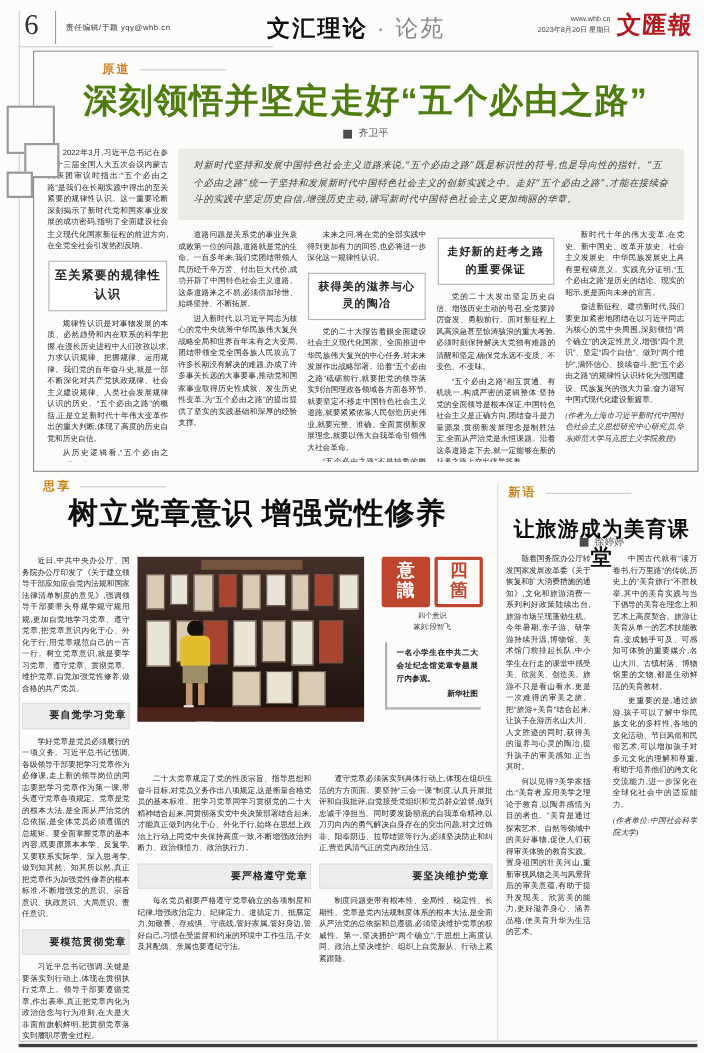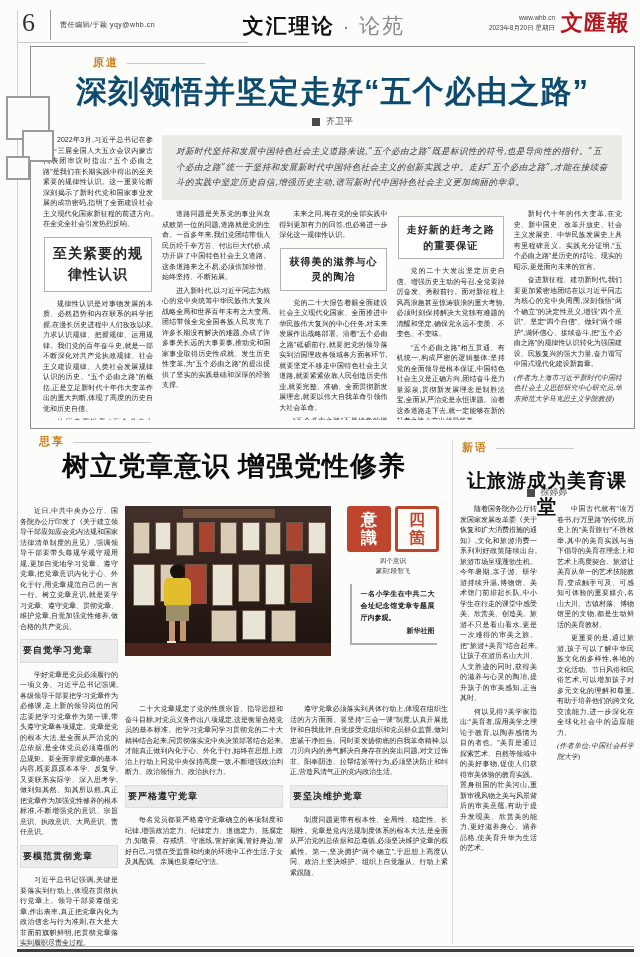--- a/index.html
+++ b/index.html
@@ -24,21 +24,21 @@
   
   .dsq{position:absolute;border:2px solid #9a9a9a;background:#fcfcfb;z-index:6;}
   
   .mainbox{position:absolute;top:46px;left:30px;width:603px;height:381px;
            border:1px solid #8d8d8d;background:#fcfcfb;z-index:2;}
   .collabel{font-size:11px;font-weight:bold;color:#c8831f;letter-spacing:2px;}
   .collabel:after{content:"";display:inline-block;width:78px;height:1px;background:#c9c9c9;
                   vertical-align:middle;margin-left:8px;}
   .mlabel{position:absolute;left:62px;top:8px;}
   .mhead{position:absolute;left:0;right:0;top:24px;text-align:center;font-size:31px;
-         font-weight:900;letter-spacing:1px;color:#0c4a6e;}
+         font-weight:900;letter-spacing:1px;color:#4d7c0f;}
   .byline{text-align:center;font-size:9px;color:#555;}
   .mbyline{position:absolute;left:0;right:0;top:68px;}
   .bsq{display:inline-block;width:8px;height:8px;background:#4c4c4c;margin-right:6px;
        vertical-align:middle;}
   .mcontent{position:absolute;left:12px;right:12px;top:88px;bottom:8px;display:flex;gap:9px;
             overflow:hidden;}
   .mcol1{width:110px;flex:none;overflow:hidden;}
   .mright{flex:1;display:flex;flex-direction:column;min-width:0;}
   .abstract{background:#ebebe8;padding:9px 14px;margin-bottom:9px;
             font-family:"DejaVu Serif","Liberation Serif",serif;font-style:italic;
@@ -58,21 +58,21 @@
           font-family:"Liberation Serif",serif;font-weight:900;font-size:27px;
           letter-spacing:1px;color:#0d0d0d;}
   .s2byline{position:absolute;left:0;right:0;top:54px;}
   .s2content{position:absolute;left:0;right:0;top:72px;bottom:2px;display:flex;gap:7px;
              overflow:hidden;}
   .s2c1{width:98px;flex:none;overflow:hidden;}
   .s2right{flex:1;display:flex;flex-direction:column;min-width:0;}
   .s2media{display:flex;height:198px;flex:none;gap:7px;}
   .s2cols{display:flex;gap:7px;flex:1;overflow:hidden;}
   .s2cols > div{flex:1;overflow:hidden;min-width:0;}
-  .sh2{background:#ececea;border:1px solid #dddddb;text-align:left;font-weight:bold;
+  .sh2{background:#ececea;border:1px solid #dddddb;text-align:right;font-weight:bold;
        font-size:9px;letter-spacing:1px;padding:4px 2px;margin:7px 0;}
   
   .photo{width:206px;height:150px;flex:none;position:relative;overflow:hidden;
          background:linear-gradient(180deg,#44302a 0%,#2c1d18 55%,#1b110d 100%);}
   .sign{position:absolute;left:58px;top:3px;width:92px;height:9px;background:#7c5a43;opacity:.85;}
   .frow{position:absolute;left:8px;right:8px;display:flex;gap:5px;align-items:flex-start;}
   .fr{background:#d8ccb6;border:1px solid #6b584a;flex:none;}
   .fr.red{background:#a8442f;}
   .fr.wht{background:#e9e4d6;}
   .floor{position:absolute;left:0;right:0;bottom:0;height:13px;background:#4c241b;}
@@ -133,21 +133,21 @@
 <div class="dsq" style="left:22px;top:130px;width:28px;height:28px;"></div>
 <div class="dsq" style="left:6px;top:156px;width:20px;height:20px;"></div>
 
 <div class="mainbox">
   <div class="collabel mlabel">原道</div>
   <div class="mhead">深刻领悟并坚定走好“五个必由之路”</div>
   <div class="byline mbyline"><span class="bsq"></span><span>齐卫平</span></div>
   <div class="mcontent">
     <div class="mcol1 bt">
       <p>2022年3月,习近平总书记在参加十三届全国人大五次会议内蒙古代表团审议时指出:“五个必由之路”是我们在长期实践中得出的至关紧要的规律性认识。这一重要论断深刻揭示了新时代党和国家事业发展的成功密码,指明了全面建设社会主义现代化国家新征程的前进方向,在全党全社会引发热烈反响。</p>
-      <div class="shbox" style="font-size:14px;">至关紧要的规律性认识</div>
+      <div class="shbox" style="font-size:11px;">至关紧要的规律性认识</div>
       <p>规律性认识是对事物发展的本质、必然趋势和内在联系的科学把握,在漫长历史进程中人们孜孜以求,力求认识规律、把握规律、运用规律。我们党的百年奋斗史,就是一部不断深化对共产党执政规律、社会主义建设规律、人类社会发展规律认识的历史。“五个必由之路”的概括,正是立足新时代十年伟大变革作出的重大判断,体现了高度的历史自觉和历史自信。</p>
       <p>从历史逻辑看,“五个必由之路”贯通了党的百年奋斗的昨天、今天和明天;从理论逻辑看,它彰显了马克思主义中国化时代化的最新成果;从实践逻辑看,它凝结着亿万人民团结奋斗的共同经验,三者有机统一、相互印证。</p>
     </div>
     <div class="mright">
       <div class="abstract">对新时代坚持和发展中国特色社会主义道路来说,“五个必由之路”既是标识性的符号,也是导向性的指针。“五个必由之路”统一于坚持和发展新时代中国特色社会主义的创新实践之中。走好“五个必由之路”,才能在接续奋斗的实践中坚定历史自信,增强历史主动,谱写新时代中国特色社会主义更加绚丽的华章。</div>
       <div class="mcols4">
         <div class="bt">
           <p>道路问题是关系党的事业兴衰成败第一位的问题,道路就是党的生命。一百多年来,我们党团结带领人民历经千辛万苦、付出巨大代价,成功开辟了中国特色社会主义道路。这条道路来之不易,必须倍加珍惜、始终坚持、不断拓展。</p>
           <p>进入新时代,以习近平同志为核心的党中央统筹中华民族伟大复兴战略全局和世界百年未有之大变局,团结带领全党全国各族人民攻克了许多长期没有解决的难题,办成了许多事关长远的大事要事,推动党和国家事业取得历史性成就、发生历史性变革,为“五个必由之路”的提出提供了坚实的实践基础和深厚的经验支撑。</p>
         </div>

